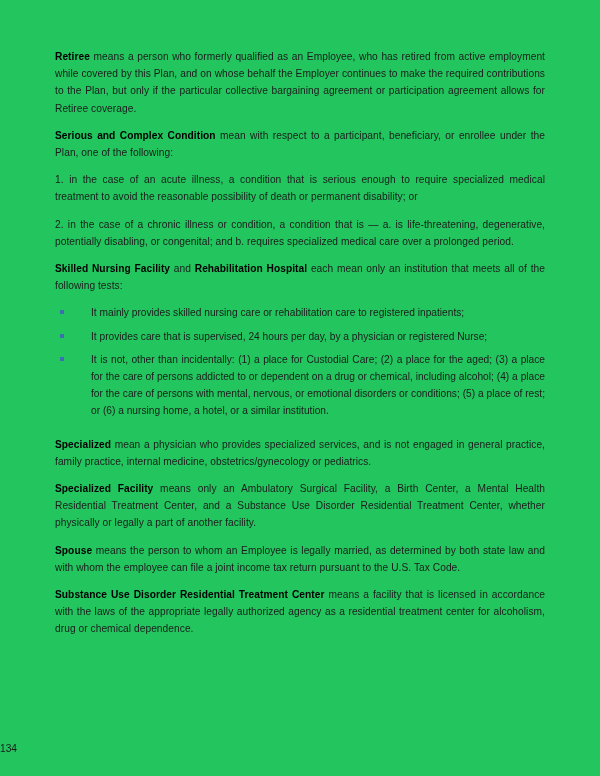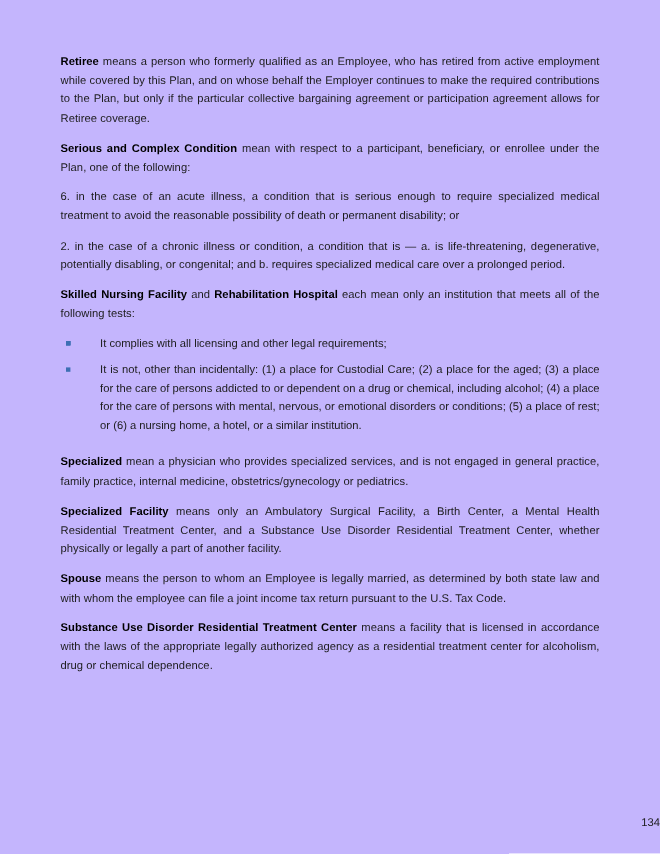--- a/index.html
+++ b/index.html
@@ -11,21 +11,21 @@
     width: 600px;
     height: 776px;
     font-family: "Liberation Sans", sans-serif;
     color: #1a1a1a;
     -webkit-font-smoothing: antialiased;
   }
   .page {
     position: relative;
     width: 600px;
     height: 776px;
-    background: #c4b5fd;
+    background: #22c55e;
     box-sizing: border-box;
     padding: 48px 55px 0 55px;
     overflow: hidden;
   }
   .content {
     width: 490px;
   }
   .para {
     font-size: 10.2px;
     line-height: 17.2px;
@@ -67,46 +67,48 @@
     display: block;
   }
   .bullets-block {
     margin-bottom: 10px;
   }
   .page-number {
     position: absolute;
     left: 0;
     right: 0;
     top: 742px;
-    text-align: right;
+    text-align: left;
     font-size: 10.2px;
     line-height: 14px;
     color: #1c1c1c;
   }
 </style>
 </head>
 <body>
 
 <div class="page">
   <div class="content">
 
     <p class="para"><b class="term">Retiree</b><span> means a person who formerly qualified as an Employee, who has retired from active employment while covered by this Plan, and on whose behalf the Employer continues to make the required contributions to the Plan, but only if the particular collective bargaining agreement or participation agreement allows for Retiree coverage.</span></p>
 
     <p class="para"><b class="term">Serious and Complex Condition</b><span> mean with respect to a participant, beneficiary, or enrollee under the Plan, one of the following:</span></p>
 
-    <p class="para">6. in the case of an acute illness, a condition that is serious enough to require specialized medical treatment to avoid the reasonable possibility of death or permanent disability; or</p>
+    <p class="para">1. in the case of an acute illness, a condition that is serious enough to require specialized medical treatment to avoid the reasonable possibility of death or permanent disability; or</p>
 
     <p class="para">2. in the case of a chronic illness or condition, a condition that is — a. is life-threatening, degenerative, potentially disabling, or congenital; and b. requires specialized medical care over a prolonged period.</p>
 
     <p class="para"><b class="term">Skilled Nursing Facility</b><span> and </span><b class="term">Rehabilitation Hospital</b><span> each mean only an institution that meets all of the following tests:</span></p>
 
     <ul class="bullets bullets-block">
+      <li><span class="bullet-dot"></span><span>It mainly provides skilled nursing care or rehabilitation care to registered inpatients;</span></li>
+      <li><span class="bullet-dot"></span><span>It provides care that is supervised, 24 hours per day, by a physician or registered Nurse;</span></li>
       <li><span class="bullet-dot"></span></li>
       <li><span class="bullet-dot"></span></li>
-      <li><span class="bullet-dot"></span><span>It complies with all licensing and other legal requirements;</span></li>
+      <li><span class="bullet-dot"></span></li>
       <li><span class="bullet-dot"></span><span>It is not, other than incidentally: (1) a place for Custodial Care; (2) a place for the aged; (3) a place for the care of persons addicted to or dependent on a drug or chemical, including alcohol; (4) a place for the care of persons with mental, nervous, or emotional disorders or conditions; (5) a place of rest; or (6) a nursing home, a hotel, or a similar institution.</span></li>
     </ul>
 
     <p class="para"><b class="term">Specialized</b><span> mean a physician who provides specialized services, and is not engaged in general practice, family practice, internal medicine, obstetrics/gynecology or pediatrics.</span></p>
 
     <p class="para"><b class="term">Specialized Facility</b><span> means only an Ambulatory Surgical Facility, a Birth Center, a Mental Health Residential Treatment Center, and a Substance Use Disorder Residential Treatment Center, whether physically or legally a part of another facility.</span></p>
 
     <p class="para"><b class="term">Spouse</b><span> means the person to whom an Employee is legally married, as determined by both state law and with whom the employee can file a joint income tax return pursuant to the U.S. Tax Code.</span></p>
 
     <p class="para"><b class="term">Substance Use Disorder Residential Treatment Center</b><span> means a facility that is licensed in accordance with the laws of the appropriate legally authorized agency as a residential treatment center for alcoholism, drug or chemical dependence.</span></p>

